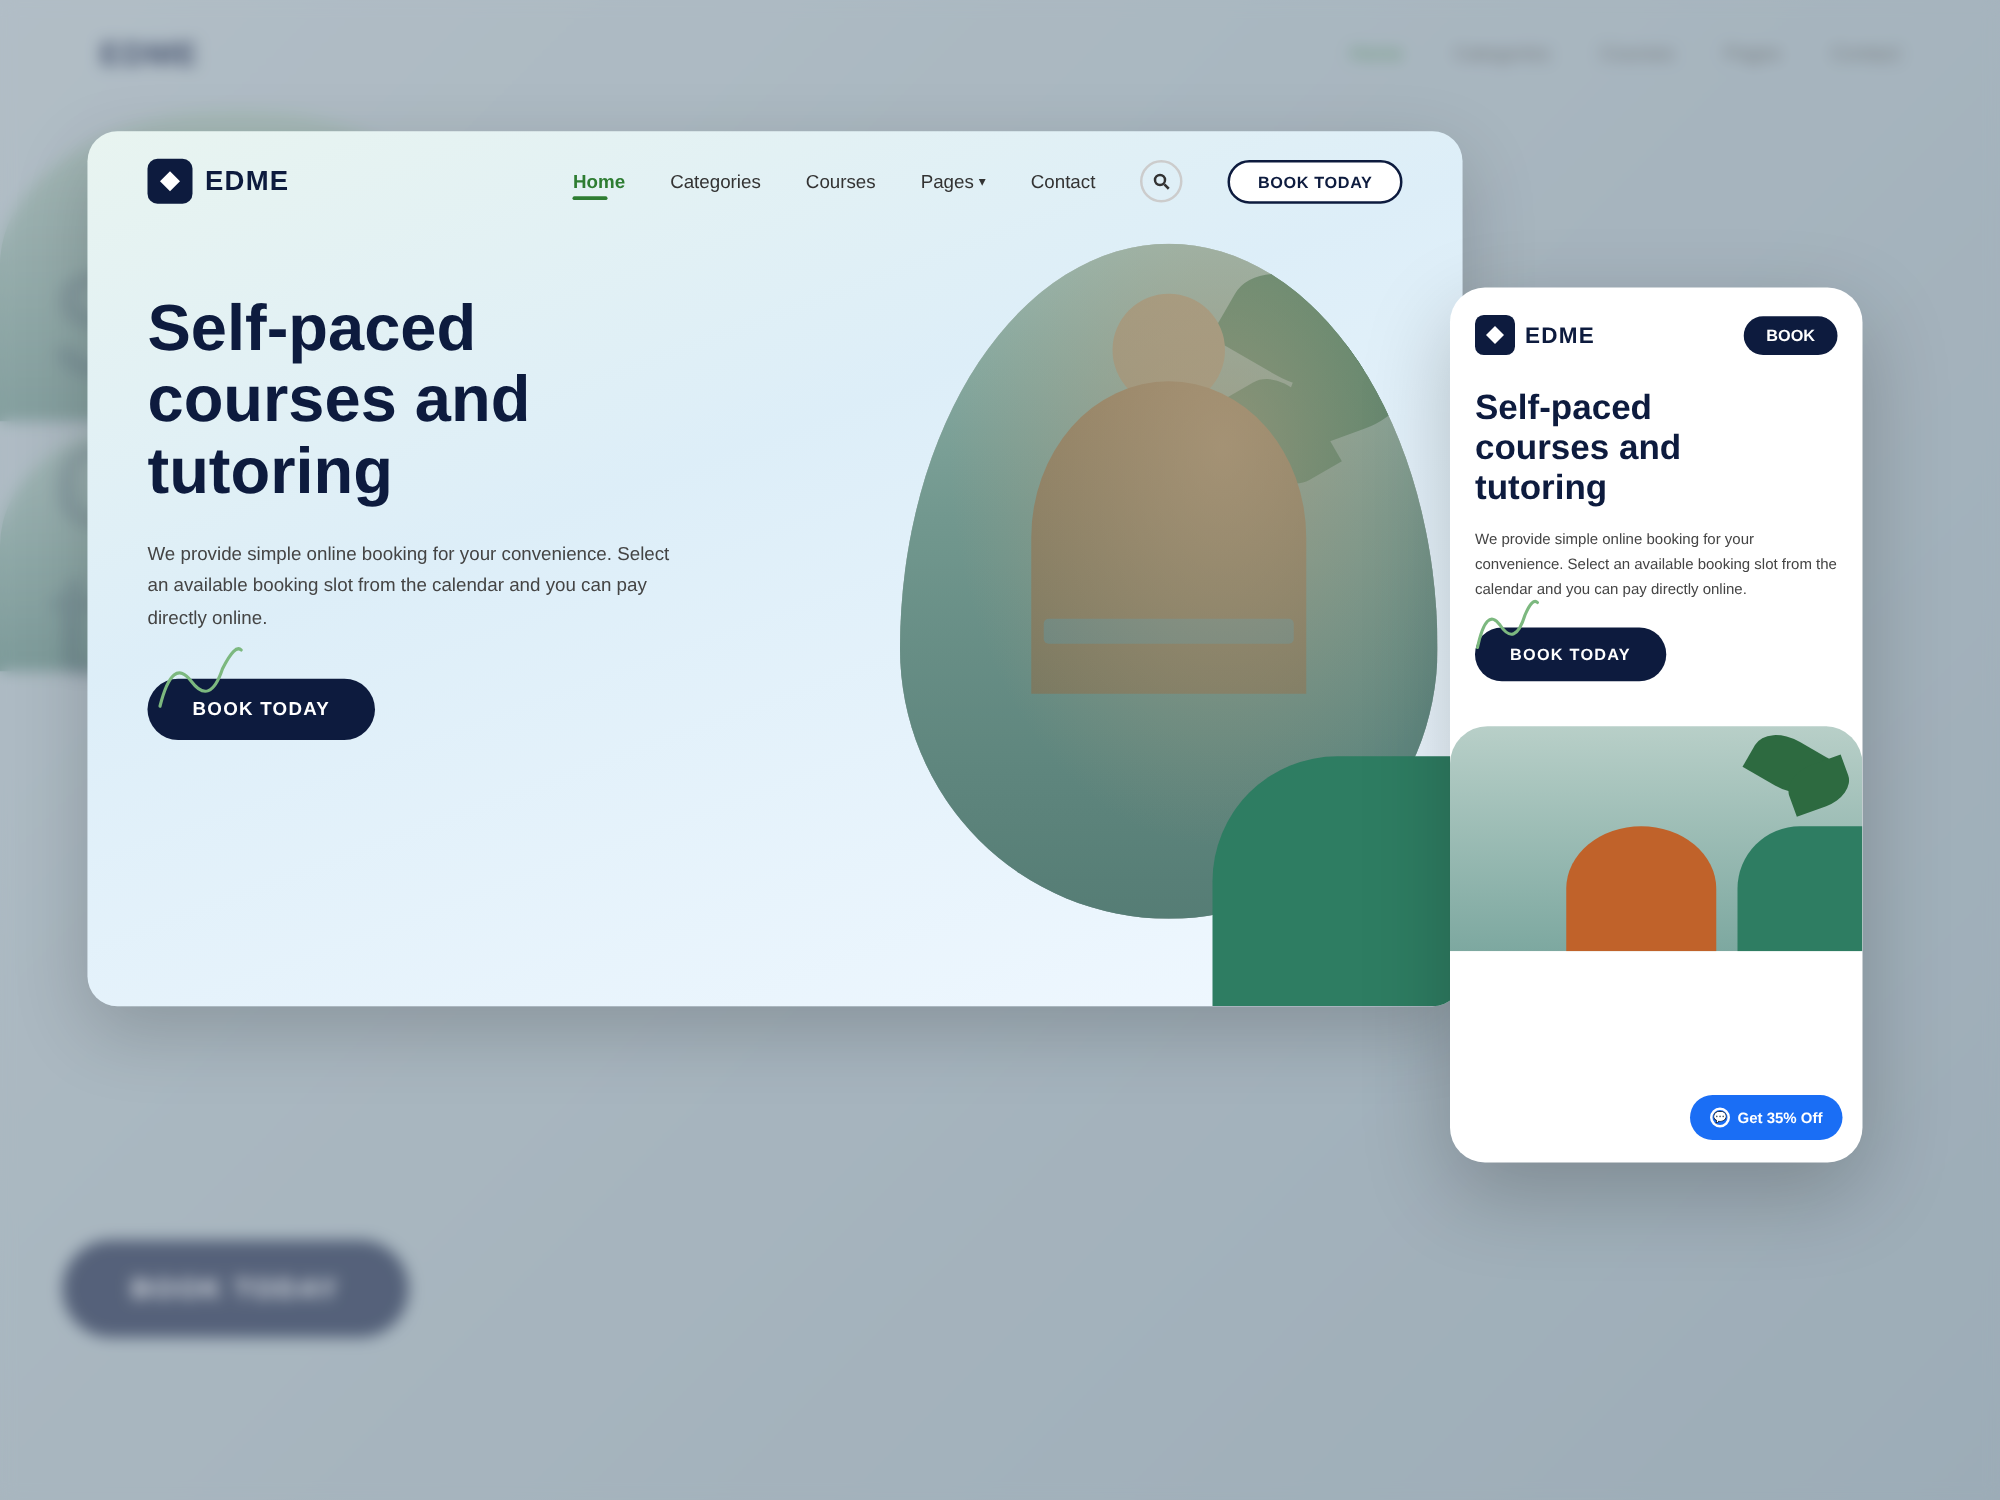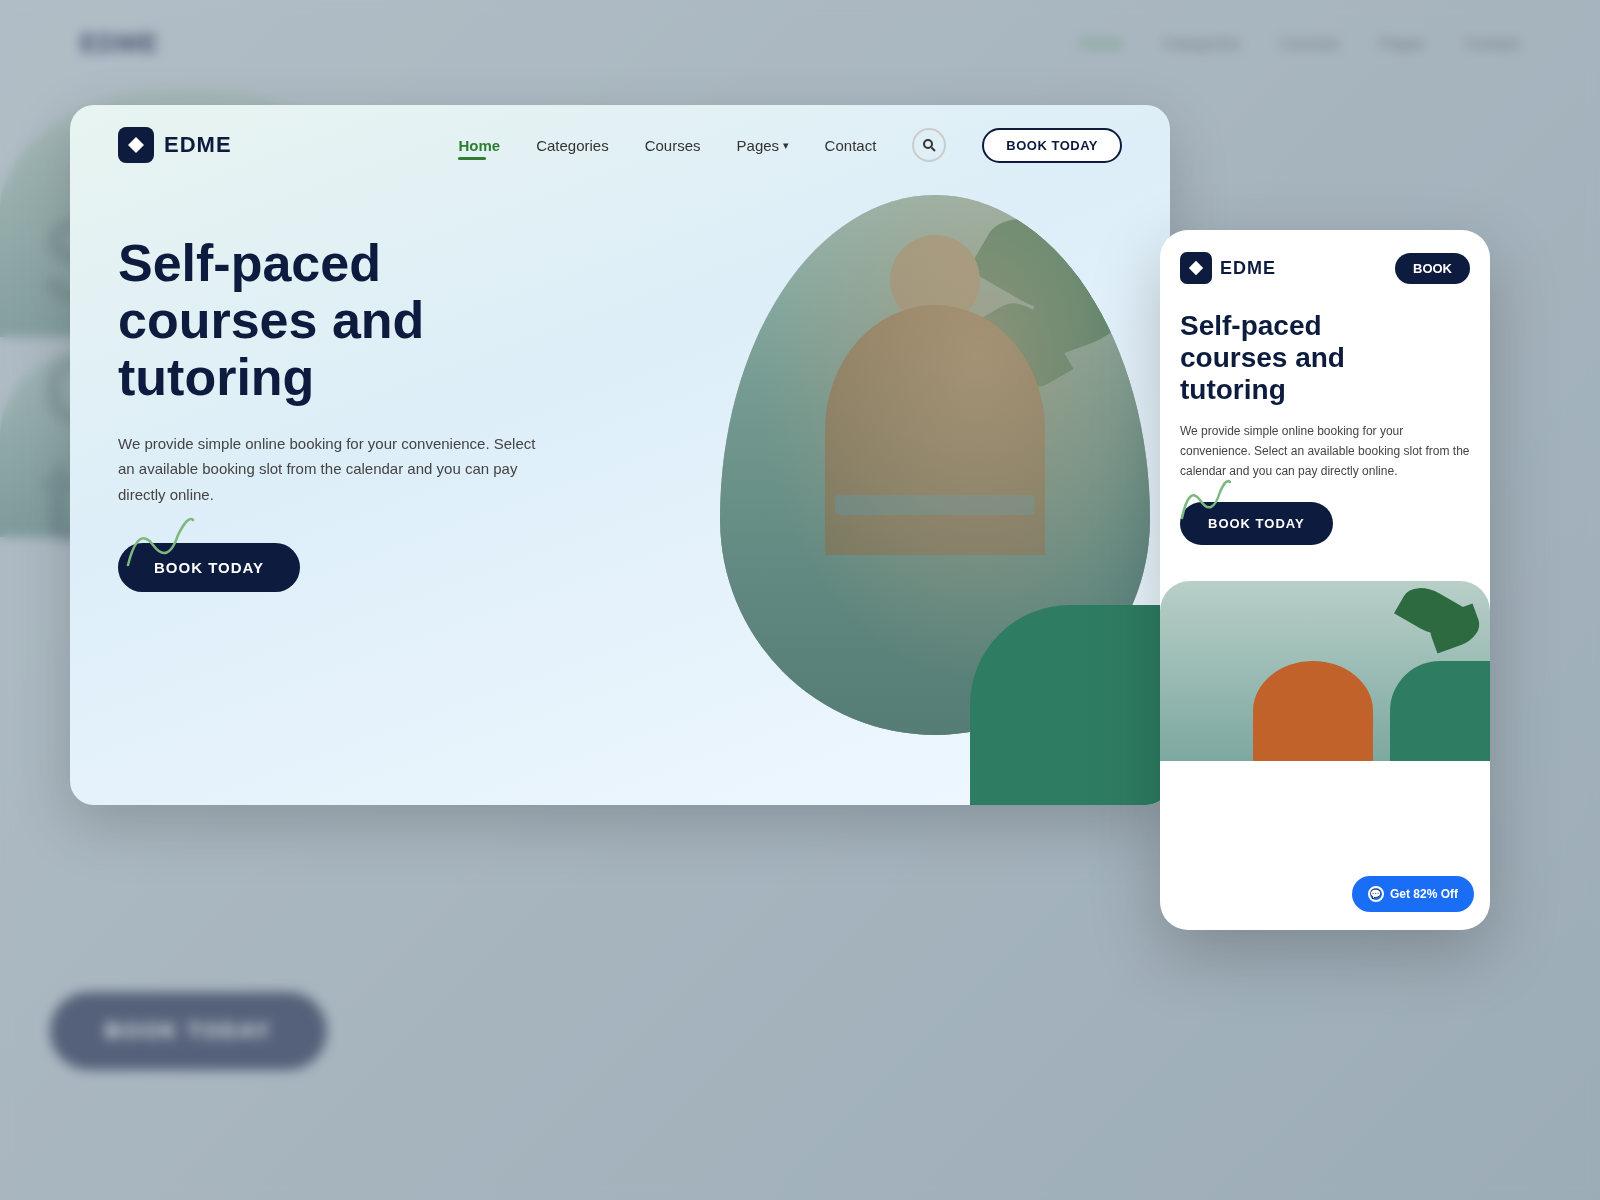--- a/index.html
+++ b/index.html
@@ -662,15 +662,15 @@
       <div style="position:absolute;top:30px;right:10px;width:50px;height:35px;background:#2d6a40;border-radius:50% 0;transform:rotate(-20deg);"></div>
 
       <div style="position:absolute;bottom:20px;left:50%;transform:translateX(-50%);width:60px;height:60px;background:#d4956a;border-radius:50%;"></div>
       <div style="position:absolute;bottom:0;left:50%;transform:translateX(-60%);width:120px;height:100px;background:#c0622a;border-radius:50% 50% 0 0;"></div>
       <div class="mc-teal-arc"></div>
     </div>
   </div>
 
   <div class="mc-discount-badge">
     <span class="chat-icon">💬</span>
-    <span>Get 82% Off</span>
+    <span>Get 35% Off</span>
   </div>
 </div>
 
 </body></html>

